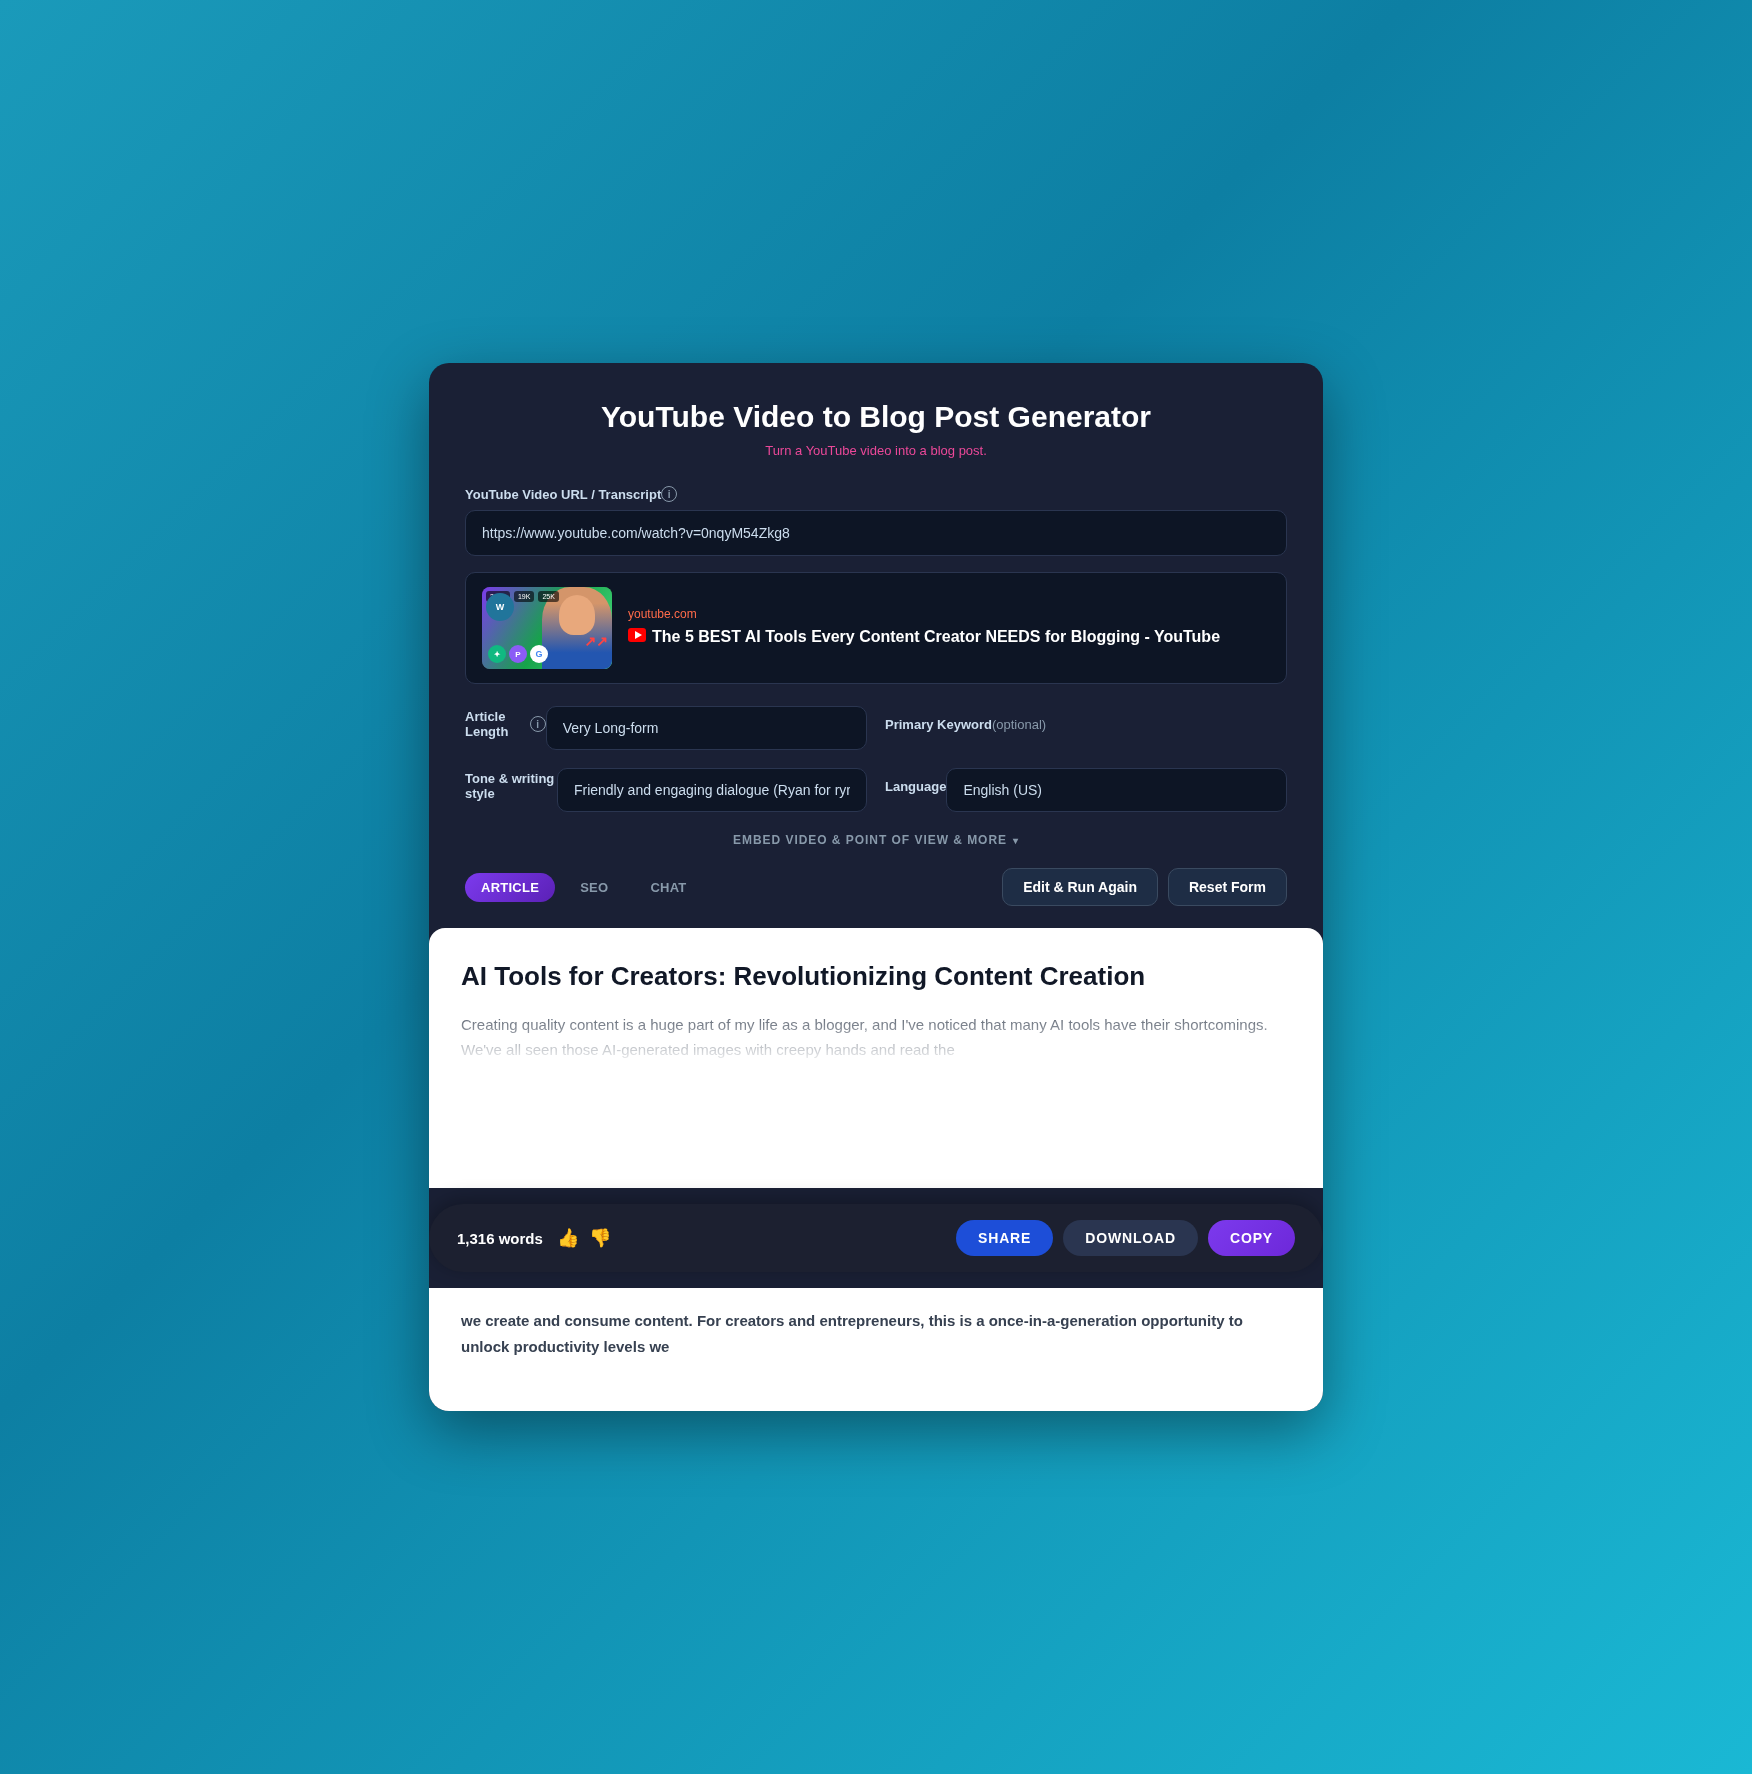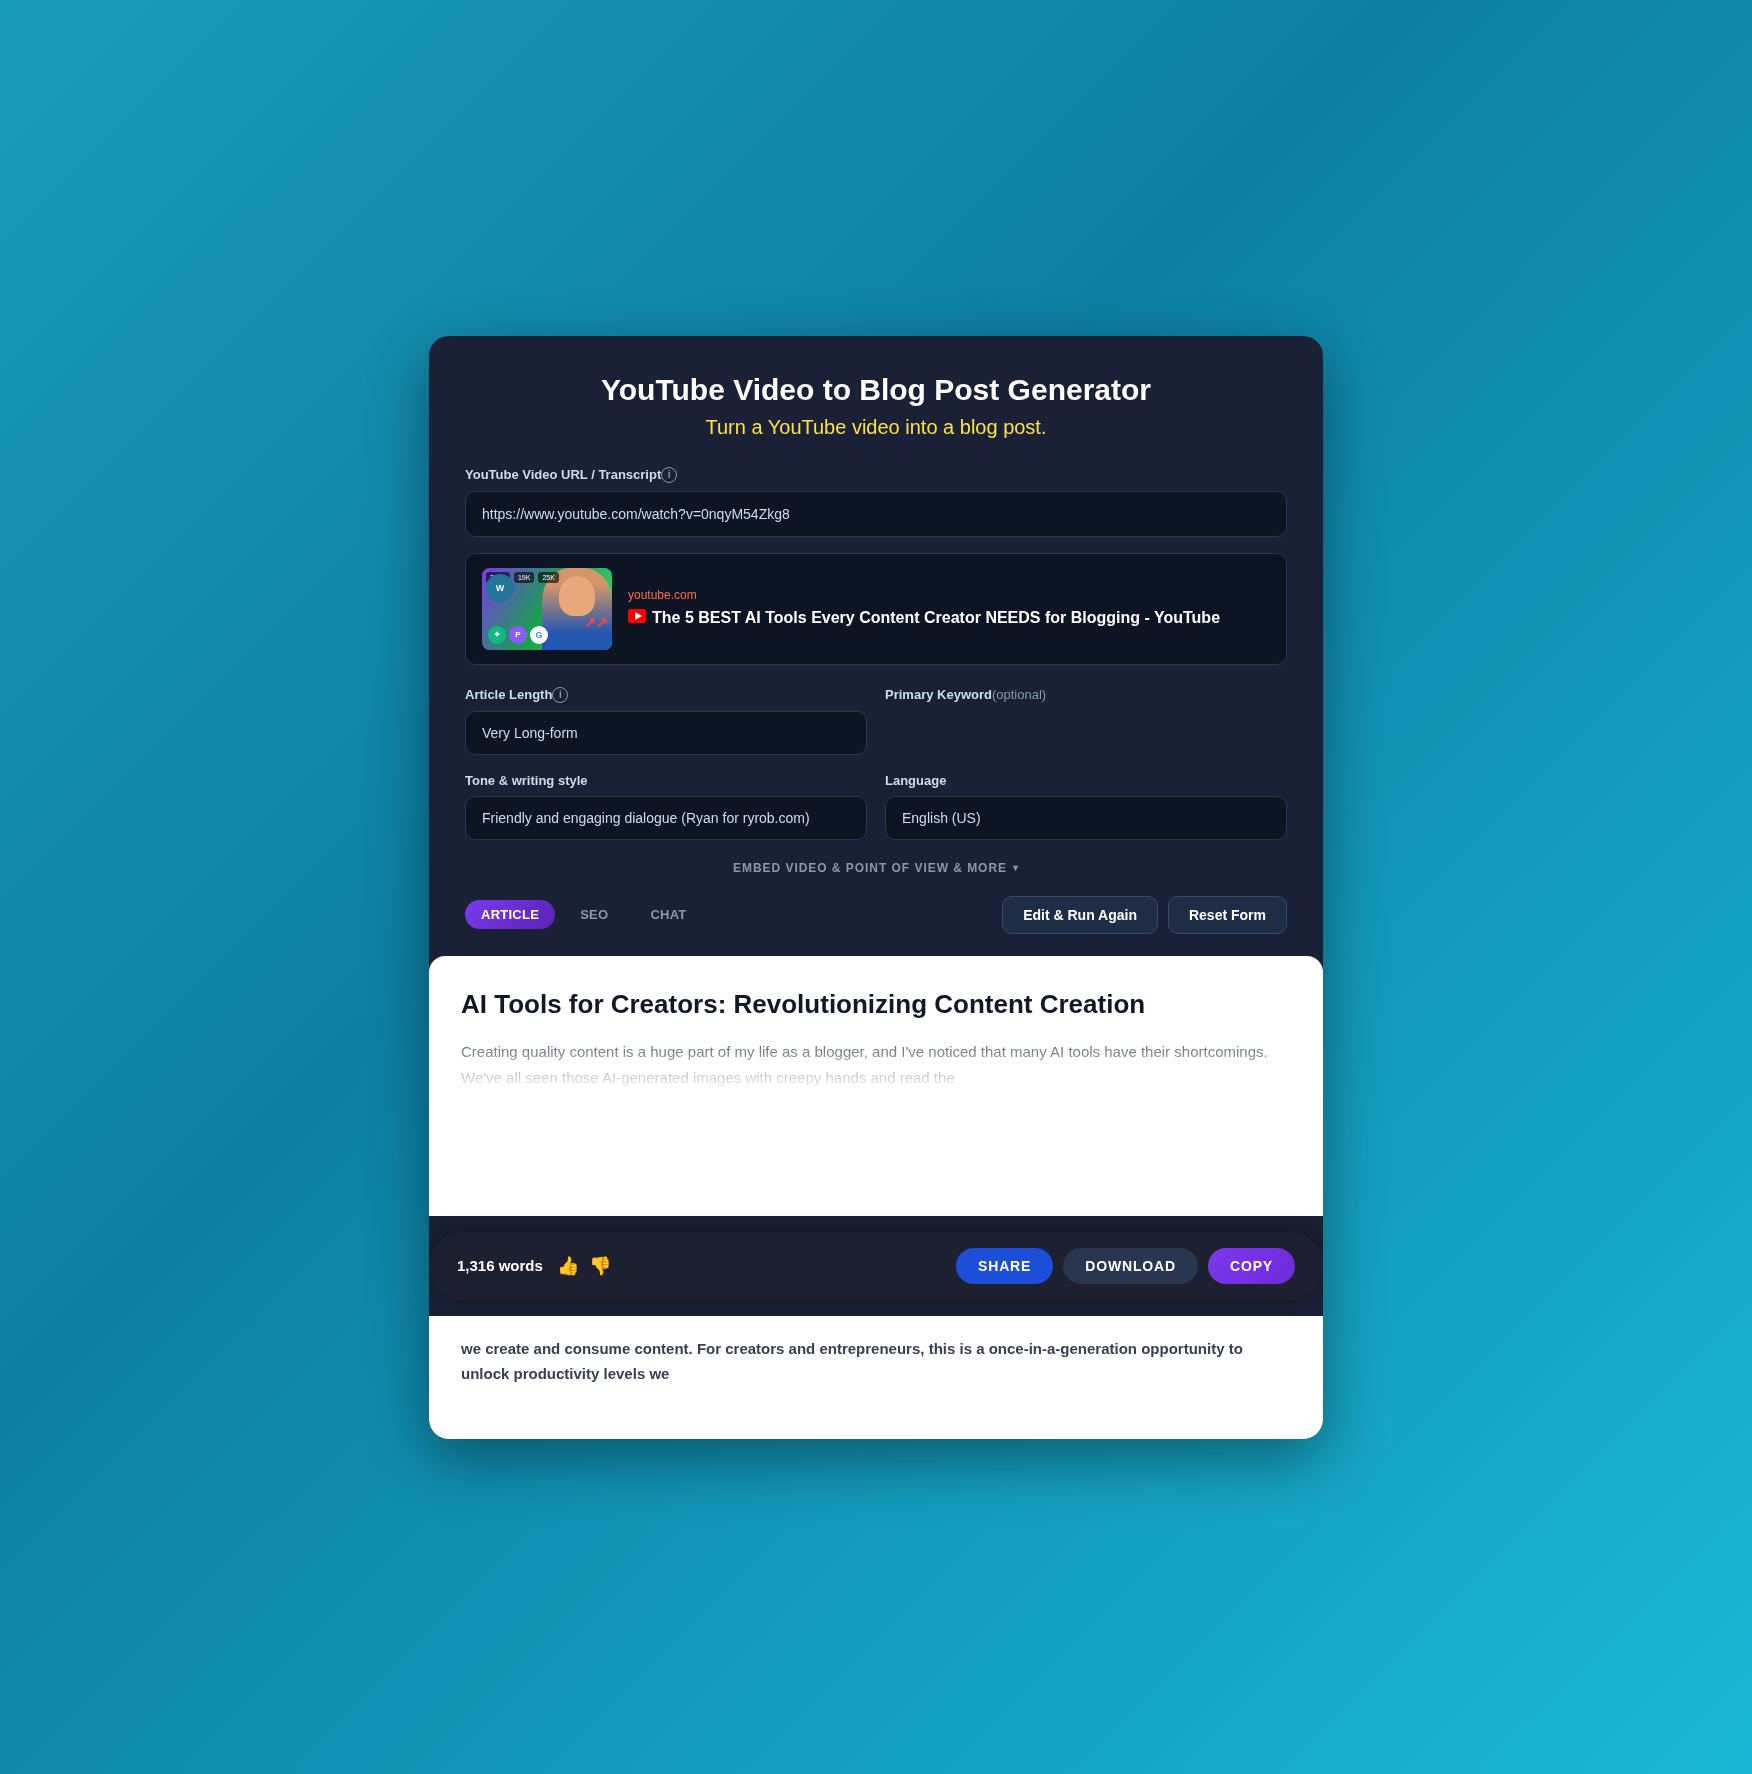--- a/index.html
+++ b/index.html
@@ -31,22 +31,22 @@
 
     .header-title {
       font-size: 30px;
       font-weight: 800;
       color: #ffffff;
       line-height: 1.2;
       margin-bottom: 8px;
     }
 
     .header-subtitle {
-      font-size: 20px;
-      color: #fde047;
+      font-size: 13px;
+      color: #ec4899;
     }
 
     .field-label {
       font-size: 13px;
       font-weight: 600;
       color: #ccddee;
       margin-bottom: 8px;
       display: flex;
       align-items: center;
     }
@@ -180,21 +180,21 @@
 
     .two-col {
       display: grid;
       grid-template-columns: 1fr 1fr;
       gap: 18px;
       margin-bottom: 18px;
     }
 
     .field-group {
       display: flex;
-      flex-direction: column;
+      flex-direction: row;
     }
 
     .select-input {
       background: #0d1525;
       border: 1px solid #2a3550;
       border-radius: 10px;
       padding: 13px 16px;
       color: #ccddeeff;
       font-size: 14px;
       outline: none;

